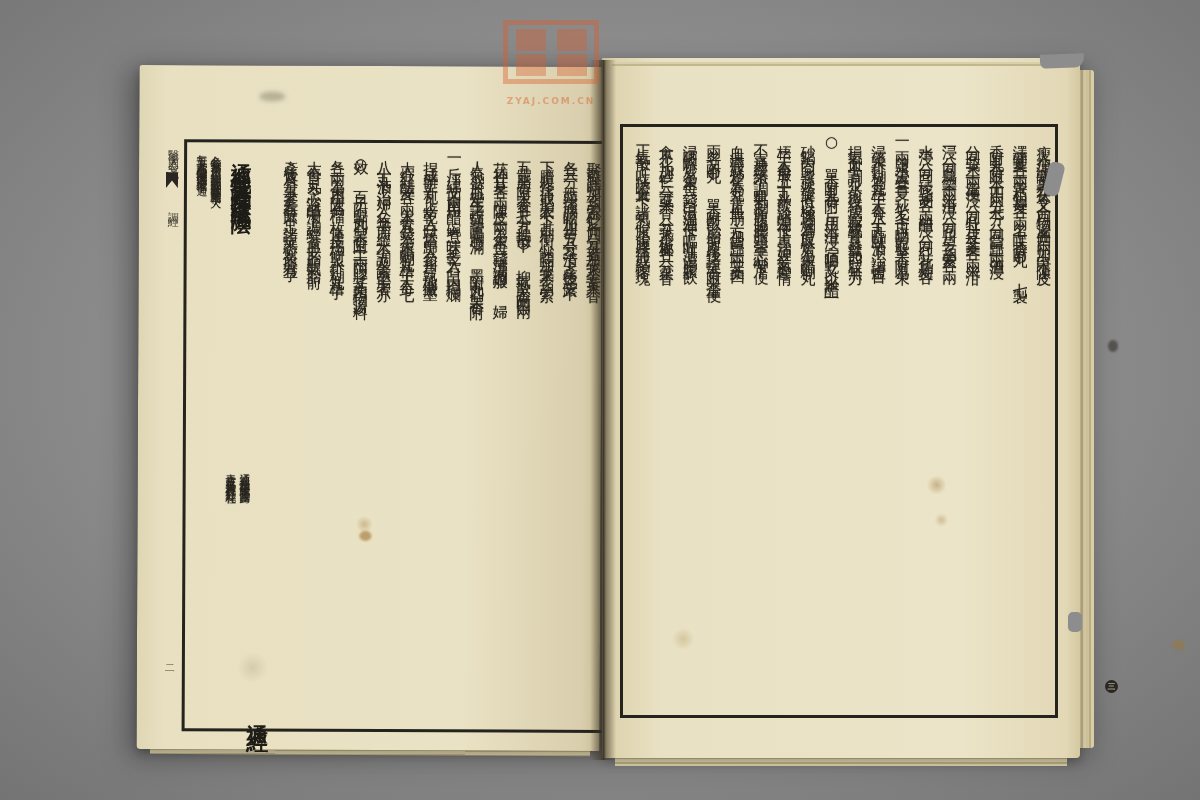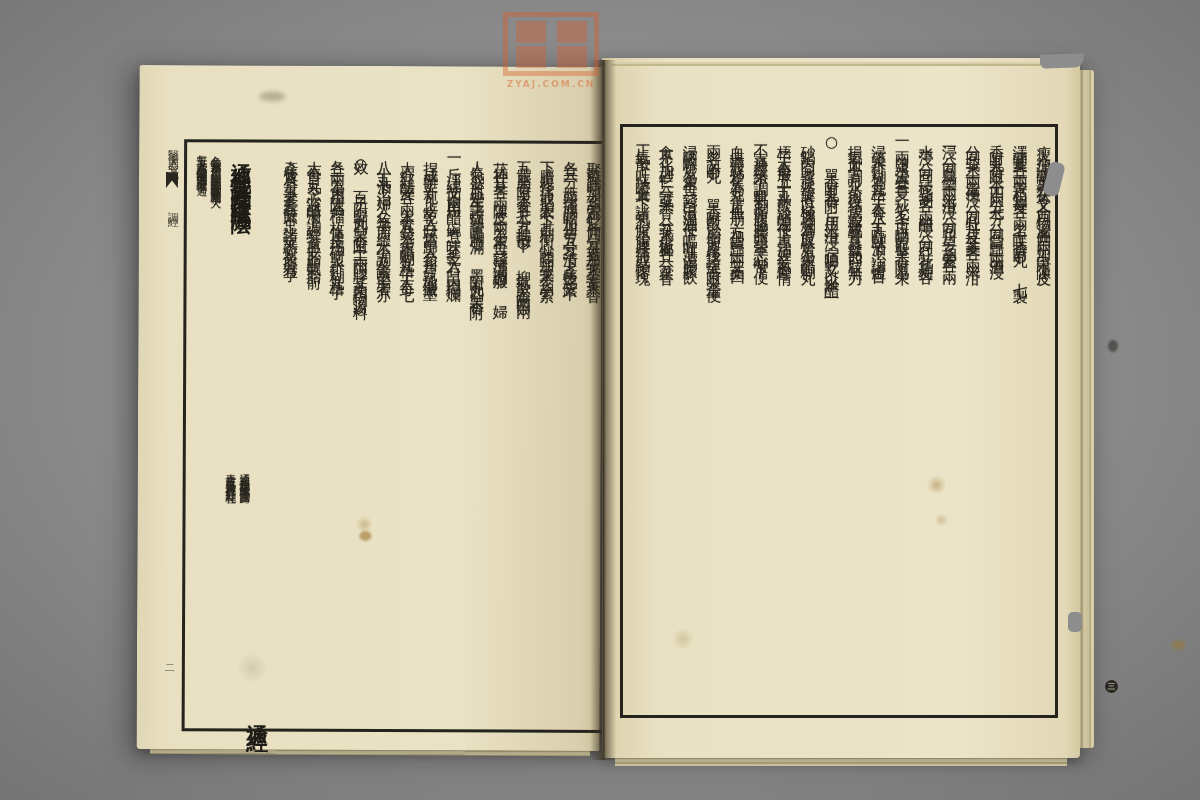--- a/index.html
+++ b/index.html
@@ -87,22 +87,22 @@
   
   .marker{position:absolute;left:503px;top:622px;width:13px;height:13px;border-radius:50%;
     background:#2a2722;color:#e9e1c3;font-size:8px;line-height:13px;text-align:center;overflow:hidden;}
   
   .stain{position:absolute;border-radius:50%;pointer-events:none;}
   .stain-brown-c{left:222px;top:465px;width:12px;height:10px;background:rgba(150,104,34,.55);filter:blur(1px);}
   .stain-dark-a{left:506px;top:282px;width:10px;height:12px;background:rgba(50,46,38,.6);filter:blur(1px);}
   .stain-y-a{left:570px;top:582px;width:13px;height:10px;background:rgba(160,120,40,.45);filter:blur(1.5px);}
   .stain-g-b{left:120px;top:26px;width:26px;height:10px;background:rgba(110,104,86,.4);filter:blur(2px);}
   
-  .watermark{position:absolute;left:495px;top:12px;width:112px;height:86px;opacity:.5;
-    filter:blur(.6px);display:flex;flex-direction:column;align-items:center;}
+  .watermark{position:absolute;left:495px;top:20px;width:112px;height:86px;opacity:.5;
+    filter:blur(.6px);display:flex;flex-direction:column;align-items:center;justify-content:space-between;}
   .wm-seal{width:96px;height:64px;border:5px solid rgba(216,92,40,.8);box-sizing:border-box;
     display:flex;flex-wrap:wrap;align-items:center;justify-content:space-around;padding:2px;}
   .wm-block{width:30px;height:22px;background:rgba(216,92,40,.75);}
   .wm-url{margin-top:3px;font-size:9px;font-weight:bold;letter-spacing:2px;color:rgba(216,92,40,.9);}
 </style>
 </head>
 <body>
 
 <div class="book">
   <div class="book-shadow"></div>

